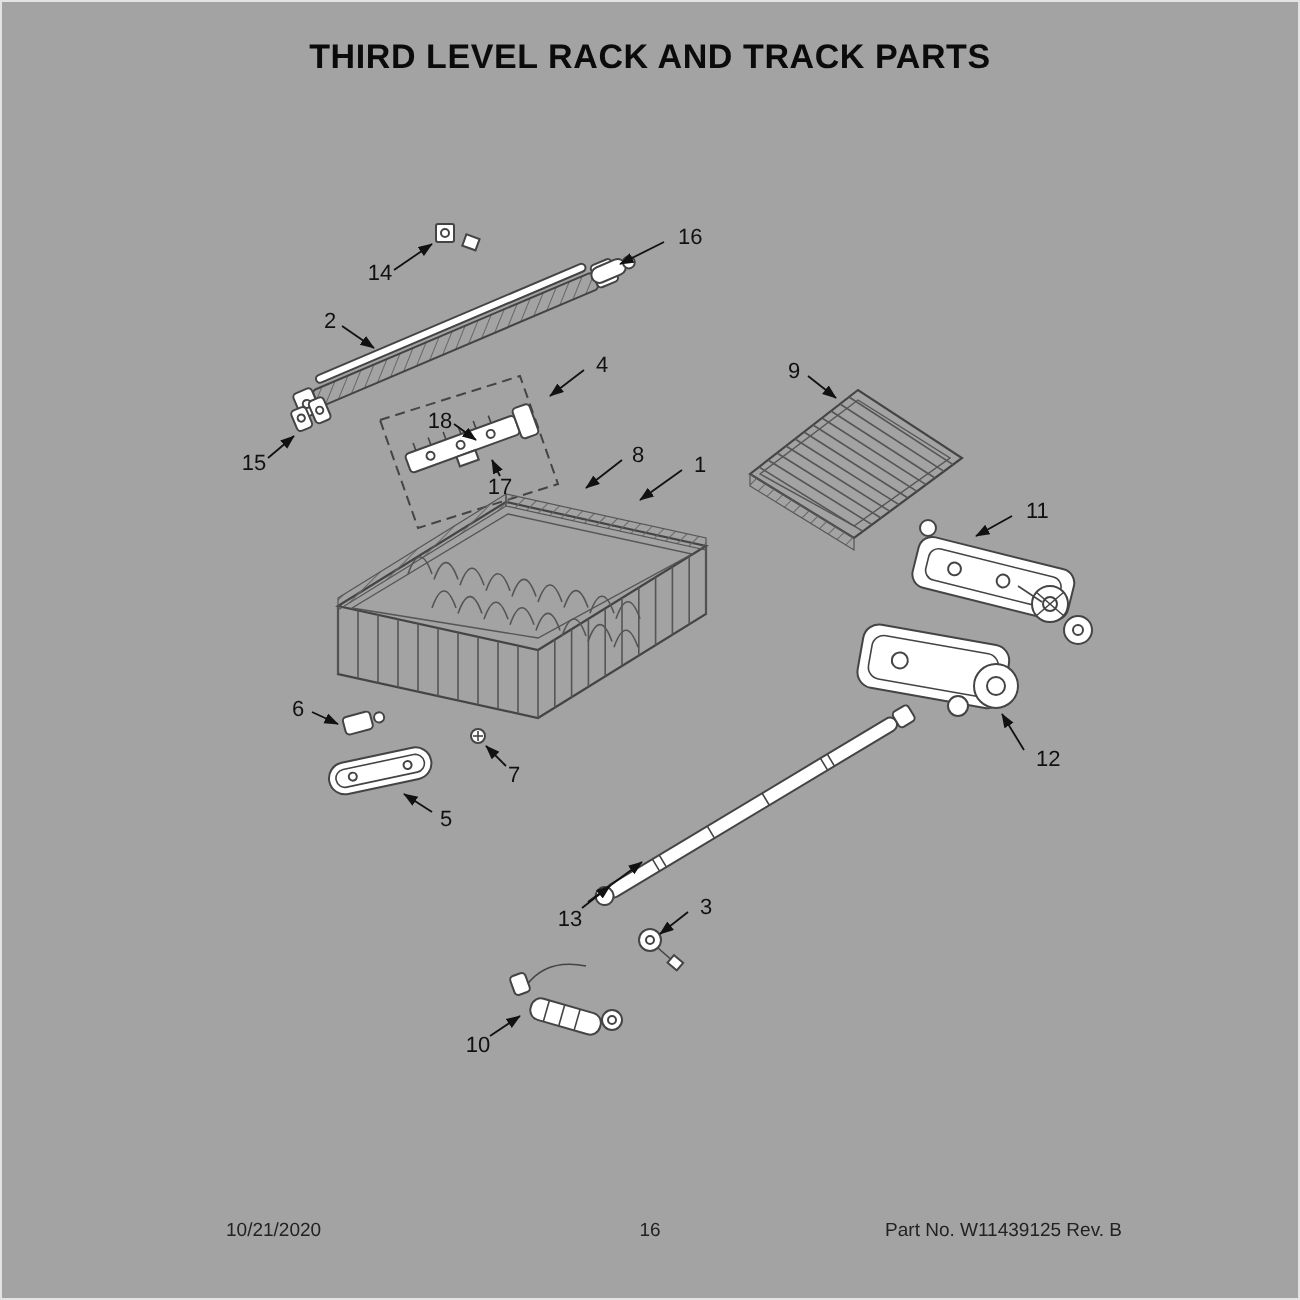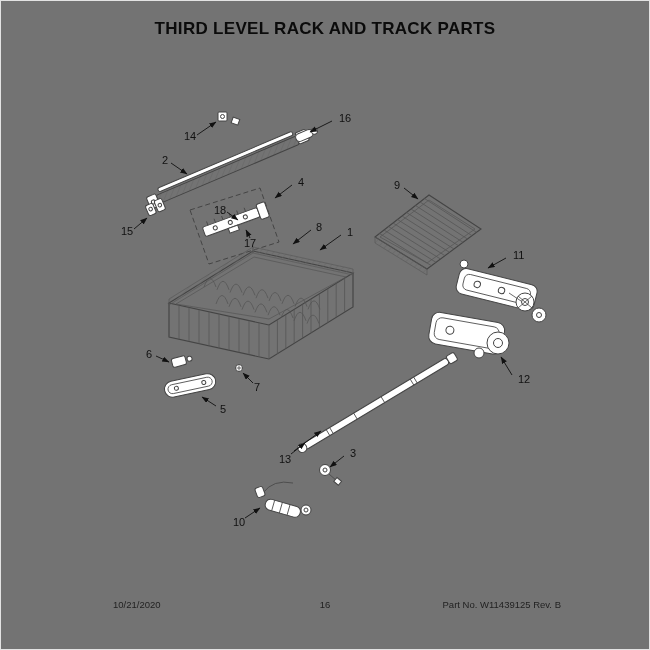--- a/index.html
+++ b/index.html
@@ -1,26 +1,26 @@
 <!DOCTYPE html>
 <html><head>
 <meta charset="utf-8">
 <style>
   html,body{margin:0;padding:0;background:#f5f5f5;}
   .page{
-    width:650px;height:650px;position:relative;background:#737373;
+    width:650px;height:650px;position:relative;background:#a3a3a3;
     border:1px solid #e3e3e3;box-sizing:border-box;overflow:hidden;
     font-family:"Liberation Sans", sans-serif;margin:0 auto;
   }
   .title{
     position:absolute;top:18px;left:0;width:100%;text-align:center;
     font-size:17px;font-weight:bold;letter-spacing:.3px;color:#0b0b0b;margin:0;
   }
   svg.diagram{position:absolute;left:0;top:0;}
-  .footer{position:absolute;left:0;right:0;bottom:36px;height:14px;font-size:9.5px;color:#222;padding-left:24px;}
+  .footer{position:absolute;left:0;right:0;bottom:25px;height:14px;font-size:9.5px;color:#222;padding-left:24px;}
   .footer .f-date{position:absolute;left:112px;top:0;}
   .footer .f-page{position:absolute;left:0;width:100%;text-align:center;top:0;}
   .footer .f-part{position:absolute;right:88px;top:0;margin-left:32px;}
   .callout{font-size:11px;fill:#111;font-family:"Liberation Sans",sans-serif;}
   .leader{stroke:#111;stroke-width:.9;fill:none;}
   .part{stroke:#444;stroke-width:1;fill:#fff;}
   .wire{stroke:#555;stroke-width:.8;fill:none;}
   .thin{stroke:#444;stroke-width:.8;fill:none;}
 </style>
 </head>

